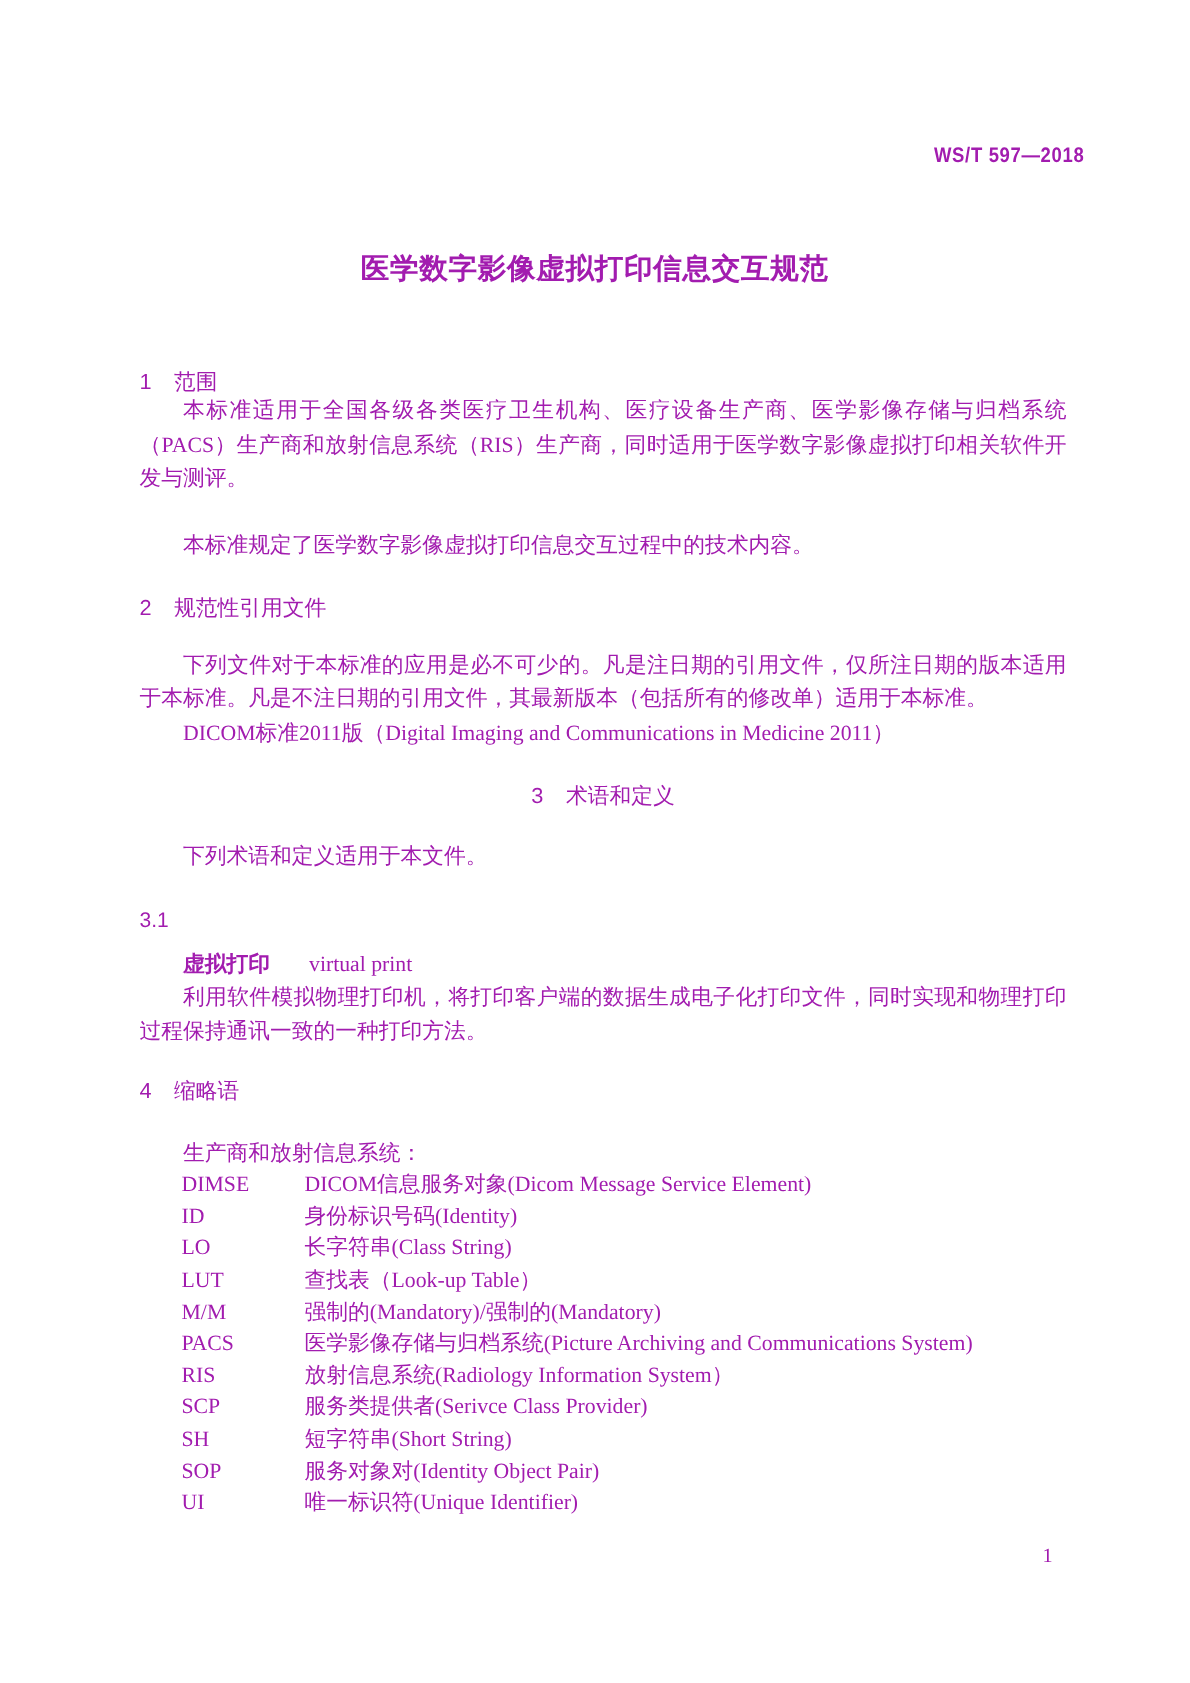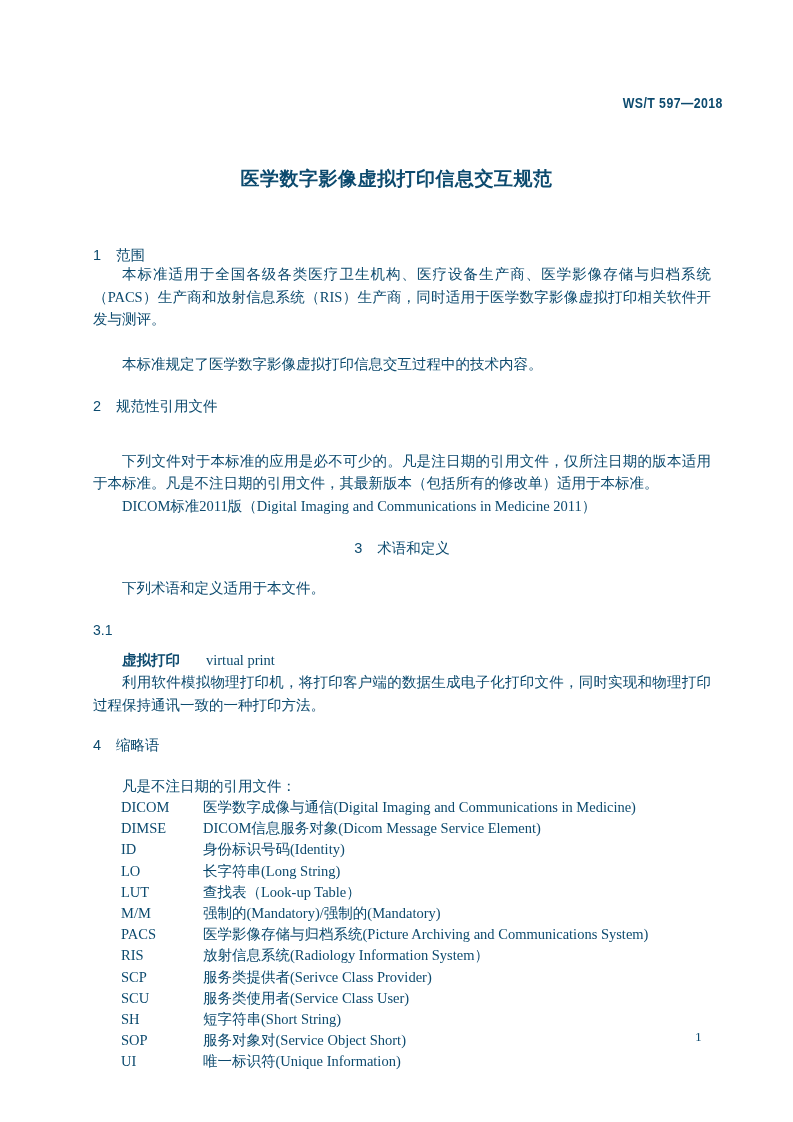--- a/index.html
+++ b/index.html
@@ -1,21 +1,21 @@
 <!DOCTYPE html>
 <html><head>
 <meta charset="utf-8">
 <style>
   * { margin:0; padding:0; box-sizing:border-box; }
   html, body { background:#ffffff; }
   .page {
     position:relative;
     width:793px; height:1122px;
     background:#ffffff;
-    color:#0c4a6e;
+    color:#a21caf;
     font-family:"Liberation Serif","DejaVu Serif",serif;
     overflow:hidden;
   }
   .std-number {
     position:absolute; top:95px; right:70px;
     font-family:"Liberation Sans","DejaVu Sans",sans-serif;
     font-weight:700; font-size:14px; letter-spacing:0.5px;
     transform:scaleX(0.88); transform-origin:100% 50%;
     white-space:nowrap;
   }
@@ -32,21 +32,21 @@
     font-family:"Liberation Sans","DejaVu Sans",sans-serif;
     font-weight:400; font-size:14.5px; line-height:16px;
   }
   .sec-num { display:inline-block; margin-right:15px; }
   .body-p {
     font-size:14.5px; line-height:22.5px; text-align:justify;
   }
   .indent { text-indent:2em; }
   .mt-after-h { margin-top:22px; }
   .h-refs   { margin-top:22.5px; }
-  .p-refs   { margin-top:36px; }
+  .p-refs   { margin-top:19px; }
   .h-terms  { margin-top:22.5px;text-align:center; }
   .p-terms-intro { margin-top:21px; }
   .entry-number {
     margin-top:20px;
     font-family:"Liberation Sans","DejaVu Sans",sans-serif;
     font-size:14px; line-height:22.5px;
   }
   .term-line {
     margin-top:7px; padding-left:29px;
     font-size:14.5px; line-height:22.5px;
@@ -99,35 +99,33 @@
     <p class="body-p indent p-terms-intro">下列术语和定义适用于本文件。</p>
     <div class="entry-number">3.1</div>
     <div class="term-line">
       <span class="term-cn">虚拟打印</span><span class="term-en">virtual print</span>
     </div>
     <p class="body-p indent">利用软件模拟物理打印机，将打印客户端的数据生成电子化打印文件，同时实现和物理打印过程保持通讯一致的一种打印方法。</p>
 
     <div class="sec-heading h-abbr">
       <span class="sec-num">4</span><span>缩略语</span>
     </div>
-    <p class="body-p indent p-abbr-intro">凡是不注日期的引用文件：</p>
+    <p class="body-p indent p-abbr-intro">生产商和放射信息系统：</p>
 
     <div class="abbr-list">
-      <div class="abbr-row"><span class="abbr-term">DICOM</span><span class="abbr-def">医学数字成像与通信(Digital Imaging and Communications in Medicine)</span></div>
       <div class="abbr-row"><span class="abbr-term">DIMSE</span><span class="abbr-def">DICOM信息服务对象(Dicom Message Service Element)</span></div>
       <div class="abbr-row"><span class="abbr-term">ID</span><span class="abbr-def">身份标识号码(Identity)</span></div>
-      <div class="abbr-row"><span class="abbr-term">LO</span><span class="abbr-def">长字符串(Long String)</span></div>
+      <div class="abbr-row"><span class="abbr-term">LO</span><span class="abbr-def">长字符串(Class String)</span></div>
       <div class="abbr-row"><span class="abbr-term">LUT</span><span class="abbr-def">查找表（Look-up Table）</span></div>
       <div class="abbr-row"><span class="abbr-term">M/M</span><span class="abbr-def">强制的(Mandatory)/强制的(Mandatory)</span></div>
       <div class="abbr-row"><span class="abbr-term">PACS</span><span class="abbr-def">医学影像存储与归档系统(Picture Archiving and Communications System)</span></div>
       <div class="abbr-row"><span class="abbr-term">RIS</span><span class="abbr-def">放射信息系统(Radiology Information System）</span></div>
       <div class="abbr-row"><span class="abbr-term">SCP</span><span class="abbr-def">服务类提供者(Serivce Class Provider)</span></div>
-      <div class="abbr-row"><span class="abbr-term">SCU</span><span class="abbr-def">服务类使用者(Service Class User)</span></div>
       <div class="abbr-row"><span class="abbr-term">SH</span><span class="abbr-def">短字符串(Short String)</span></div>
-      <div class="abbr-row"><span class="abbr-term">SOP</span><span class="abbr-def">服务对象对(Service Object Short)</span></div>
-      <div class="abbr-row"><span class="abbr-term">UI</span><span class="abbr-def">唯一标识符(Unique Information)</span></div>
+      <div class="abbr-row"><span class="abbr-term">SOP</span><span class="abbr-def">服务对象对(Identity Object Pair)</span></div>
+      <div class="abbr-row"><span class="abbr-term">UI</span><span class="abbr-def">唯一标识符(Unique Identifier)</span></div>
     </div>
 
   </div>
 
   <div class="page-number">1</div>
 
 </div>
 
 </body></html>

